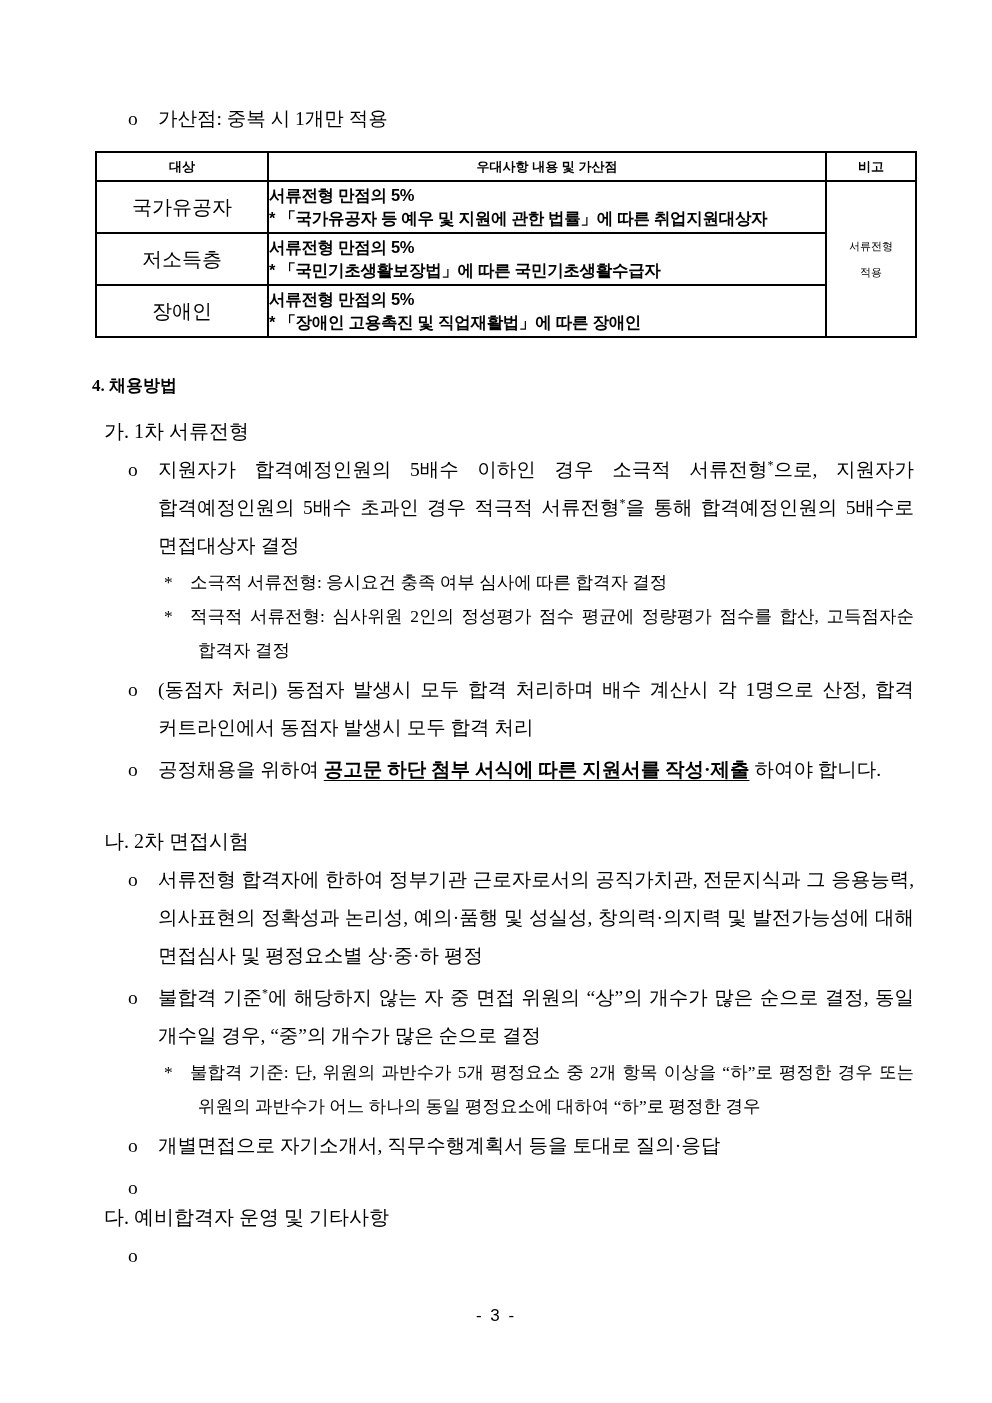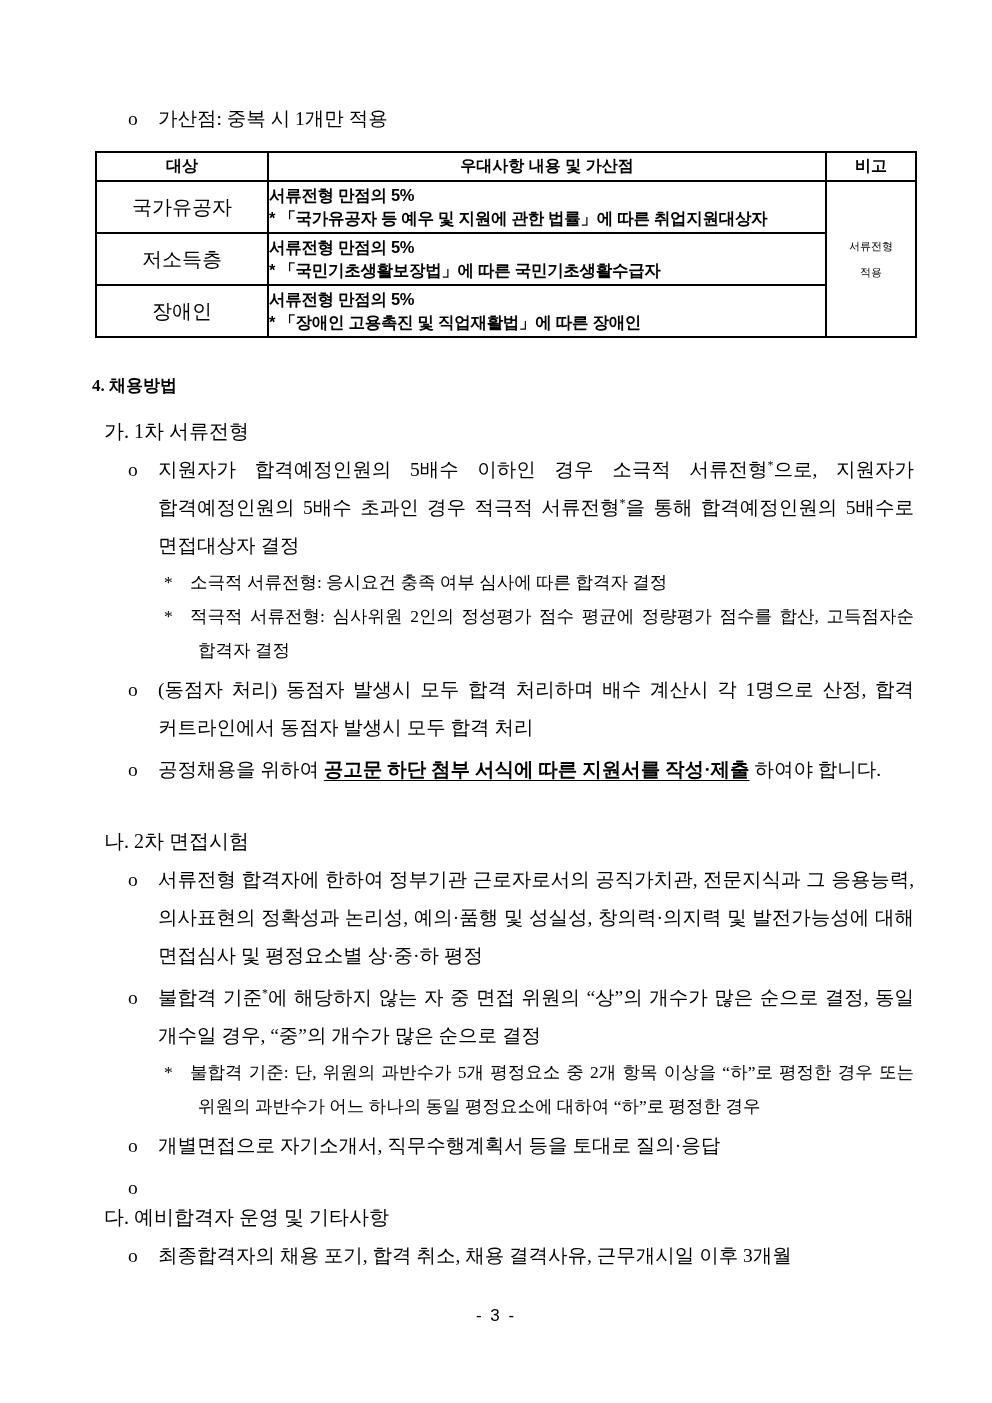--- a/index.html
+++ b/index.html
@@ -29,21 +29,21 @@
   table.pref {
     border-collapse: collapse;
     table-layout: fixed;
     margin: 17px 0 0 95px;
     width: 820px;
     font-family: "Liberation Sans", "DejaVu Sans", sans-serif;
   }
   table.pref th, table.pref td { border: 2px solid #000; padding: 0; }
   table.pref th {
     font-weight: bold;
-    font-size: 16px;
+    font-size: 13px;
     height: 27px;
     text-align: center;
     vertical-align: middle;
   }
   col.c1 { width: 172px; }
   col.c2 { width: 558px; }
   col.c3 { width: 90px; }
   td.target {
     text-align: center;
     vertical-align: middle;
@@ -210,18 +210,18 @@
   <div class="bullet">
     <span class="marker">o</span><span>개별면접으로 자기소개서, 직무수행계획서 등을 토대로 질의·응답</span>
   </div>
   <div class="bullet">
     <span class="marker">o</span>
   </div>
 
   <h3 class="sub-title gap">다. 예비합격자 운영 및 기타사항</h3>
 
   <div class="bullet">
-    <span class="marker">o</span><span>최종합격자의 채용 포기, 합격 취소, 채용 결격사유, 근무개시일 이후 3개월</span>
+    <span class="marker">o</span>
   </div>
 
   <div class="footer">- 3 -</div>
 
 </div>
 
 </body></html>

